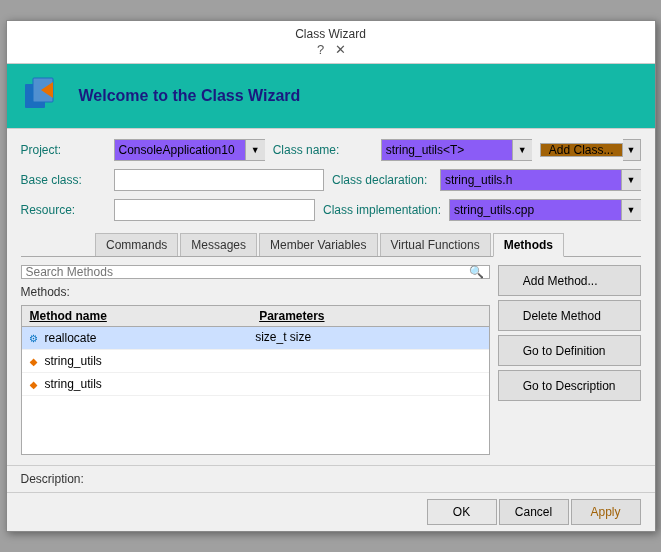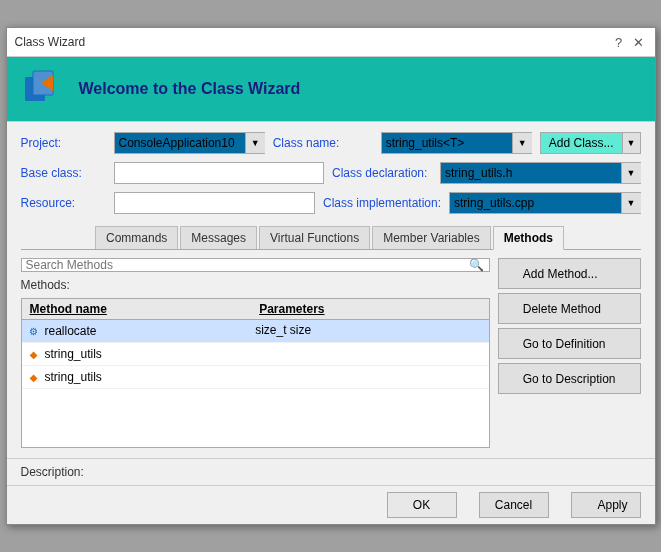--- a/index.html
+++ b/index.html
@@ -21,20 +21,21 @@
       display: flex;
       flex-direction: column;
     }
     .title-bar {
       background: #fff;
       padding: 6px 8px;
       display: flex;
       align-items: center;
       justify-content: space-between;
       border-bottom: 1px solid #ccc;
+      flex-direction: column;
     }
     .title-bar-left {
       display: flex;
       align-items: center;
       gap: 6px;
     }
     .title-text {
       font-size: 12px;
       color: #333;
     }
@@ -78,41 +79,41 @@
       flex-direction: column;
       gap: 8px;
     }
     .row {
       display: flex;
       align-items: center;
       gap: 8px;
     }
     .field-label {
       min-width: 85px;
-      color: #1d4ed8;
+      color: #0f766e;
     }
     .text-input {
       flex: 1;
       height: 22px;
       border: 1px solid #aaa;
       background: #fff;
       padding: 2px 4px;
       font-size: 12px;
     }
     .combo-wrap {
       flex: 1;
       display: flex;
       align-items: center;
       position: relative;
     }
     .combo {
       flex: 1;
       height: 22px;
       border: 1px solid #aaa;
-      background: #0369a1;
+      background: #8b5cf6;
       padding: 2px 4px;
       font-size: 12px;
       appearance: none;
       cursor: pointer;
     }
     .combo-arrow {
       position: absolute;
       right: 0;
       width: 20px;
       height: 22px;
@@ -120,22 +121,22 @@
       border-left: 1px solid #aaa;
       border-top: 1px solid #aaa;
       border-bottom: 1px solid #aaa;
       display: flex;
       align-items: center;
       justify-content: center;
       pointer-events: none;
       font-size: 9px;
     }
     .btn-add-class {
-      height: 22px;
-      background: #5eead4;
+      height: 14px;
+      background: #a16207;
       border: 1px solid #aaa;
       padding: 0 8px;
       font-size: 12px;
       cursor: pointer;
       white-space: nowrap;
       display: flex;
       align-items: center;
     }
     .btn-add-class-arrow {
       width: 18px;
@@ -263,41 +264,40 @@
     }
     .description-row {
       border-top: 1px solid #ccc;
       padding: 6px 14px;
       font-size: 12px;
       color: #333;
     }
     .footer {
       display: flex;
       justify-content: flex-end;
-      gap: 22px;
+      gap: 2px;
       padding: 6px 14px;
       border-top: 1px solid #ccc;
       background: #f0f0f0;
     }
     .footer-btn {
       height: 26px;
       min-width: 70px;
       background: #e0e0e0;
       border: 1px solid #aaa;
       padding: 0 12px;
       font-size: 12px;
       cursor: pointer;
     }
     .footer-btn.primary {
       background: #e8e8e8;
     }
     .footer-btn:disabled {
-      color: #000000;
+      color: #a16207;
       cursor: default;
-      text-align: right;
     }
     .dropdown-btn-row {
       display: flex;
       align-items: center;
     }
   </style>
 </head>
 <body>
 
 <div class="dialog">
@@ -365,22 +365,22 @@
         <select class="combo">
           <option>string_utils.cpp</option>
         </select>
         <span class="combo-arrow">▼</span>
       </div>
     </div>
 
     <div class="tabs-row">
       <div class="tab">Commands</div>
       <div class="tab">Messages</div>
+      <div class="tab">Member Variables</div>
       <div class="tab">Virtual Functions</div>
-      <div class="tab">Member Variables</div>
       <div class="tab active">Methods</div>
     </div>
 
     <div class="main-area">
       <div class="left-panel">
 
         <div class="search-wrap">
           <input class="search-input" placeholder="Search Methods" style="">
           <span class="search-icon">🔍</span>
         </div>

